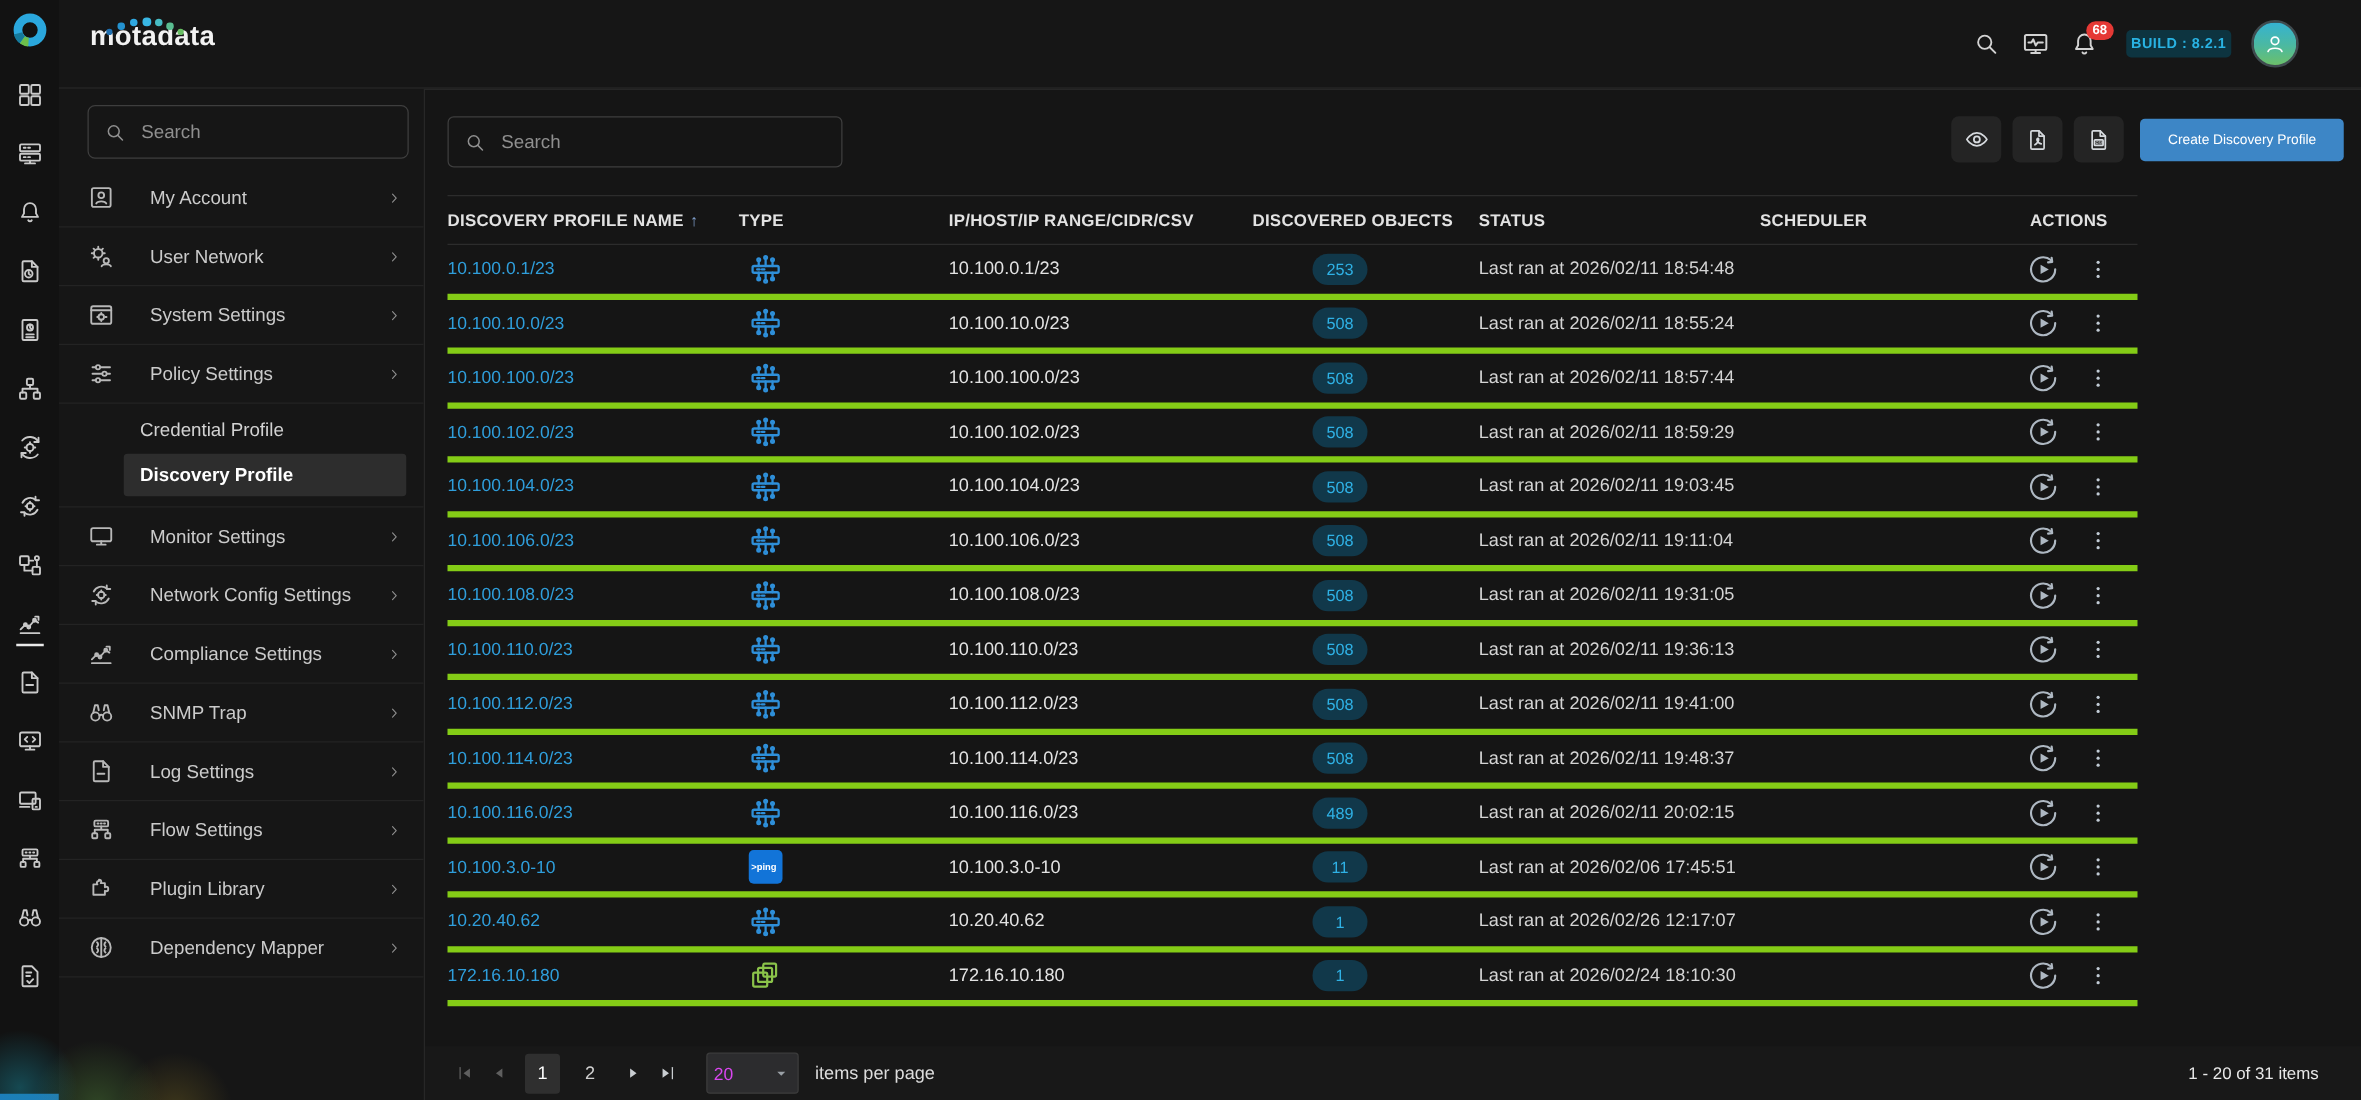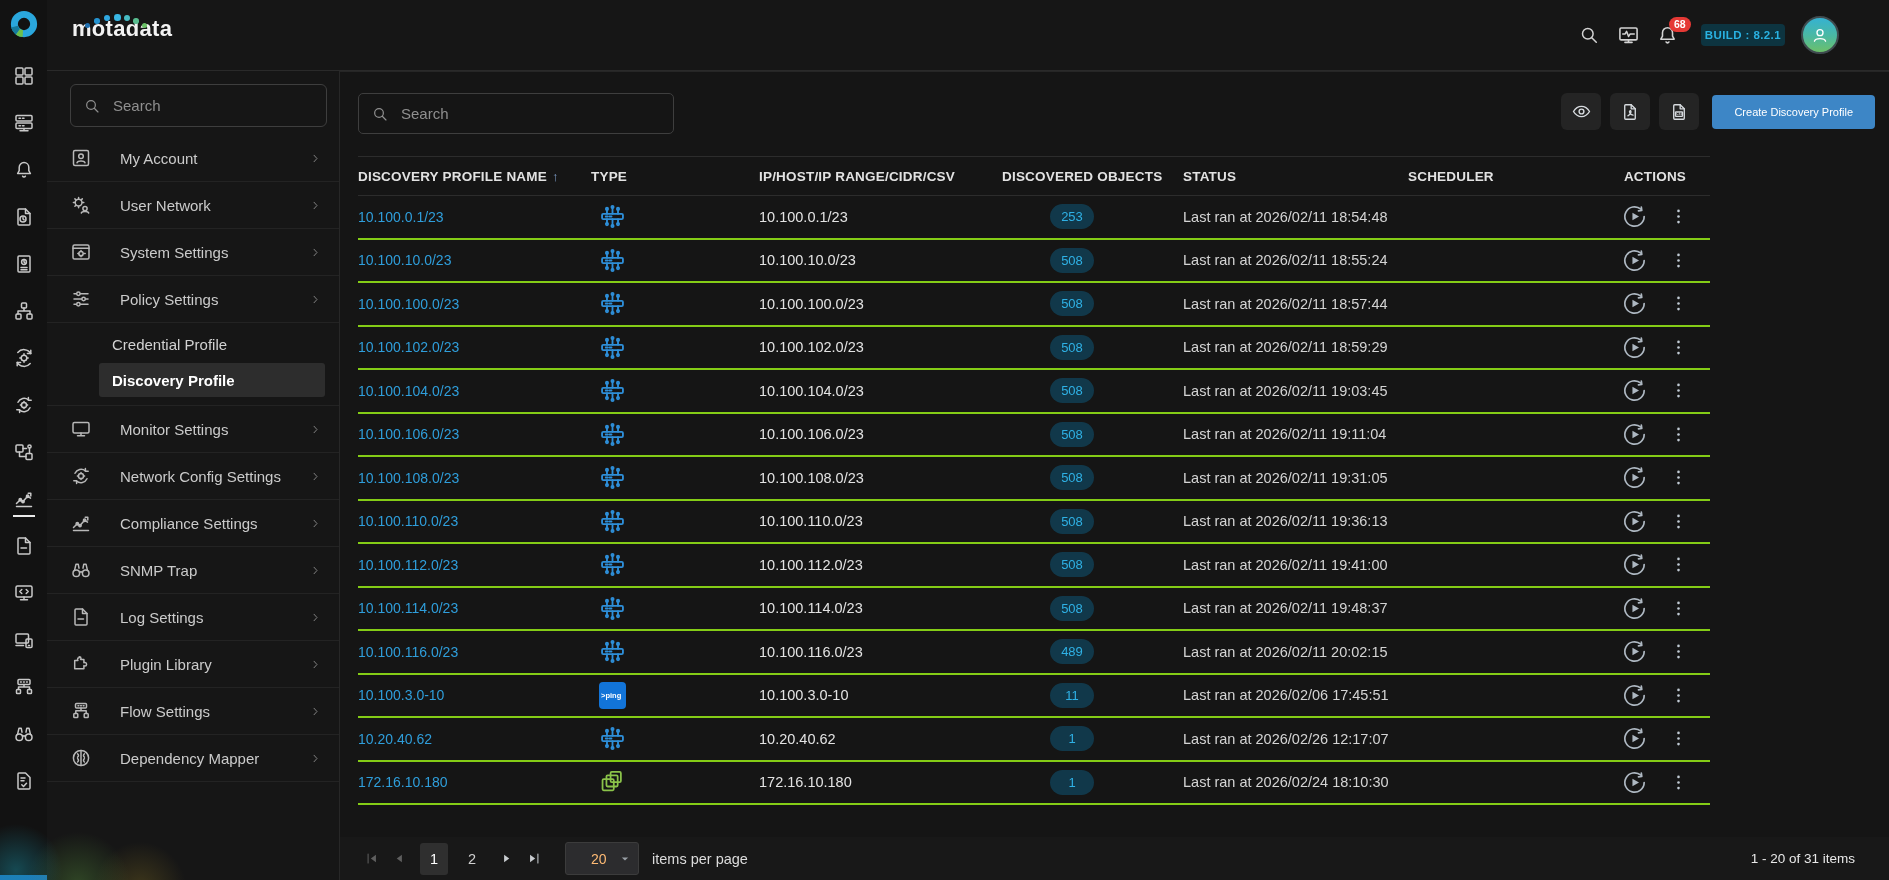--- a/index.html
+++ b/index.html
@@ -63,41 +63,41 @@
   .toolbar-actions{margin-left:auto;display:flex;align-items:center;gap:9px;}
   .icon-btn{width:40px;height:37px;border-radius:6px;border:none;background:#242424;color:#d6dade;display:flex;align-items:center;justify-content:center;cursor:pointer;}
   .create-btn{height:34px;border:none;border-radius:4px;background:var(--create,#3d86c6);color:#fff;font-size:11px;font-family:inherit;padding:0 22px;margin-left:4px;cursor:pointer;}
   
   .table{margin-left:18px;width:1352px;}
   .thead,.trow{display:grid;grid-template-columns:233px 168px 243px 181px 225px 192px 110px;align-items:center;}
   .thead{height:38px;border-top:1px solid #2c2c2c;border-bottom:1px solid #2c2c2c;}
   .th{font-size:13.5px;font-weight:700;color:#e2e2e2;letter-spacing:.2px;}
   .th.center{text-align:center;}
   .sort-arrow{color:#7f9ecb;font-size:13px;margin-left:5px;}
-  .trow{height:43.5px;box-sizing:border-box;border-bottom:2px solid #84cc16;}
+  .trow{height:43.5px;box-sizing:border-box;border-bottom:5px solid #84cc16;}
   .cell-name a{color:#2f9edb;font-size:14px;text-decoration:none;cursor:pointer;}
   .cell-type{display:flex;align-items:center;padding-left:8px;}
   .t-blue{color:#2e8fd9;}
   .t-green{color:#8bc34a;}
   .ping-chip{width:27px;height:27px;background:#1274d8;border-radius:4px;color:#fff;font-size:7.5px;font-weight:700;display:flex;align-items:center;padding-left:2px;box-sizing:border-box;}
   .cell-ip{font-size:14.5px;color:#e3e3e3;}
   .cell-obj{padding-left:48px;}
   .obj-badge{display:inline-block;min-width:22px;text-align:center;padding:5px 11px;border-radius:14px;background:var(--badge-bg,#11384a);color:var(--badge-fg,#2fb1e5);font-size:13px;}
   .cell-status{font-size:14.5px;color:#d4d4d4;}
   .cell-actions{display:flex;align-items:center;justify-content:center;gap:22px;}
   .act-run{width:25px;height:25px;color:#aeb8c2;cursor:pointer;}
   .act-kebab{width:19px;height:19px;color:#c2ccd6;cursor:pointer;}
   
   .pagination{margin-top:auto;height:43px;display:flex;align-items:center;padding-left:24px;gap:13px;background:#181818;}
   .pg-btn{width:15px;height:15px;color:#c9cdd1;cursor:pointer;}
   .pg-btn.disabled{color:#5f5f5f;}
   .pg-page{min-width:28px;height:32px;display:inline-flex;align-items:center;justify-content:center;font-size:14.5px;color:#cfcfcf;cursor:pointer;}
   .pg-page.current{background:#2f2f2f;border-radius:3px;color:#ffffff;}
   .page-size{margin-left:10px;width:72px;height:31px;background:#2c2c2e;border:1px solid #3c3c3c;border-radius:3px;display:flex;align-items:center;cursor:pointer;}
-  .page-size .ps-val{flex:1;padding-left:25px;font-size:14px;color:#fdba74;}
+  .page-size .ps-val{flex:1;padding-left:5px;font-size:14px;color:#d946ef;}
   .page-size .ps-caret{width:14px;height:14px;color:#9aa0a6;margin-right:6px;}
   .pg-label{font-size:14.5px;color:#dcdcdc;}
   .pg-range{margin-left:auto;margin-right:34px;font-size:13.5px;color:#e8e8e8;}
   .ic{display:block;}
 </style>
 </head>
 <body>
 
 <div class="app">
   <div class="rail">
@@ -437,41 +437,41 @@
               <span class="mi-label">Log Settings</span>
               <span class="mi-chev">
                 <svg class="ic" width="13" height="13" viewBox="0 0 22 22" fill="none" stroke="currentColor" stroke-width="1.5" stroke-linecap="round" stroke-linejoin="round">
                   <path d="M8.5 5.5l5 5.5-5 5.5"></path>
                 </svg>
               </span>
             </div>
             <div class="menu-item">
               <span class="mi-icon">
                 <svg class="ic" width="22" height="22" viewBox="0 0 22 22" fill="none" stroke="currentColor" stroke-width="1.5" stroke-linecap="round" stroke-linejoin="round">
-                  <path d="M9.2 3.8c1 0 1.8.7 1.8 1.6 0 .4-.2.8-.4 1.1h3.3v3.3c.3-.3.7-.4 1.1-.4.9 0 1.6.8 1.6 1.8s-.7 1.8-1.6 1.8c-.4 0-.8-.2-1.1-.4v3.2H4.7V7.5h3.2c-.2-.3-.4-.7-.4-1.1 0-.9.8-1.6 1.7-1.6z"></path>
-                </svg>
-              </span>
-              <span class="mi-label">Plugin Library</span>
-              <span class="mi-chev">
-                <svg class="ic" width="13" height="13" viewBox="0 0 22 22" fill="none" stroke="currentColor" stroke-width="1.5" stroke-linecap="round" stroke-linejoin="round">
-                  <path d="M8.5 5.5l5 5.5-5 5.5"></path>
-                </svg>
-              </span>
-            </div>
-            <div class="menu-item">
-              <span class="mi-icon">
-                <svg class="ic" width="22" height="22" viewBox="0 0 22 22" fill="none" stroke="currentColor" stroke-width="1.5" stroke-linecap="round" stroke-linejoin="round">
                   <rect x="5.5" y="3.5" width="11" height="4.6" rx="1"></rect>
                   <path d="M8 5.8h.8M10.6 5.8h.8M13.2 5.8h.8"></path>
                   <path d="M11 8.1v2.7M5.8 13.6v-2.8h10.4v2.8"></path>
                   <rect x="3.8" y="13.6" width="4" height="4" rx="0.8"></rect>
                   <rect x="14.2" y="13.6" width="4" height="4" rx="0.8"></rect>
                 </svg>
               </span>
               <span class="mi-label">Flow Settings</span>
+              <span class="mi-chev">
+                <svg class="ic" width="13" height="13" viewBox="0 0 22 22" fill="none" stroke="currentColor" stroke-width="1.5" stroke-linecap="round" stroke-linejoin="round">
+                  <path d="M8.5 5.5l5 5.5-5 5.5"></path>
+                </svg>
+              </span>
+            </div>
+            <div class="menu-item">
+              <span class="mi-icon">
+                <svg class="ic" width="22" height="22" viewBox="0 0 22 22" fill="none" stroke="currentColor" stroke-width="1.5" stroke-linecap="round" stroke-linejoin="round">
+                  <path d="M9.2 3.8c1 0 1.8.7 1.8 1.6 0 .4-.2.8-.4 1.1h3.3v3.3c.3-.3.7-.4 1.1-.4.9 0 1.6.8 1.6 1.8s-.7 1.8-1.6 1.8c-.4 0-.8-.2-1.1-.4v3.2H4.7V7.5h3.2c-.2-.3-.4-.7-.4-1.1 0-.9.8-1.6 1.7-1.6z"></path>
+                </svg>
+              </span>
+              <span class="mi-label">Plugin Library</span>
               <span class="mi-chev">
                 <svg class="ic" width="13" height="13" viewBox="0 0 22 22" fill="none" stroke="currentColor" stroke-width="1.5" stroke-linecap="round" stroke-linejoin="round">
                   <path d="M8.5 5.5l5 5.5-5 5.5"></path>
                 </svg>
               </span>
             </div>
             <div class="menu-item">
               <span class="mi-icon">
                 <svg class="ic" width="22" height="22" viewBox="0 0 22 22" fill="none" stroke="currentColor" stroke-width="1.5" stroke-linecap="round" stroke-linejoin="round">
                   <circle cx="11" cy="11" r="7.6"></circle>

